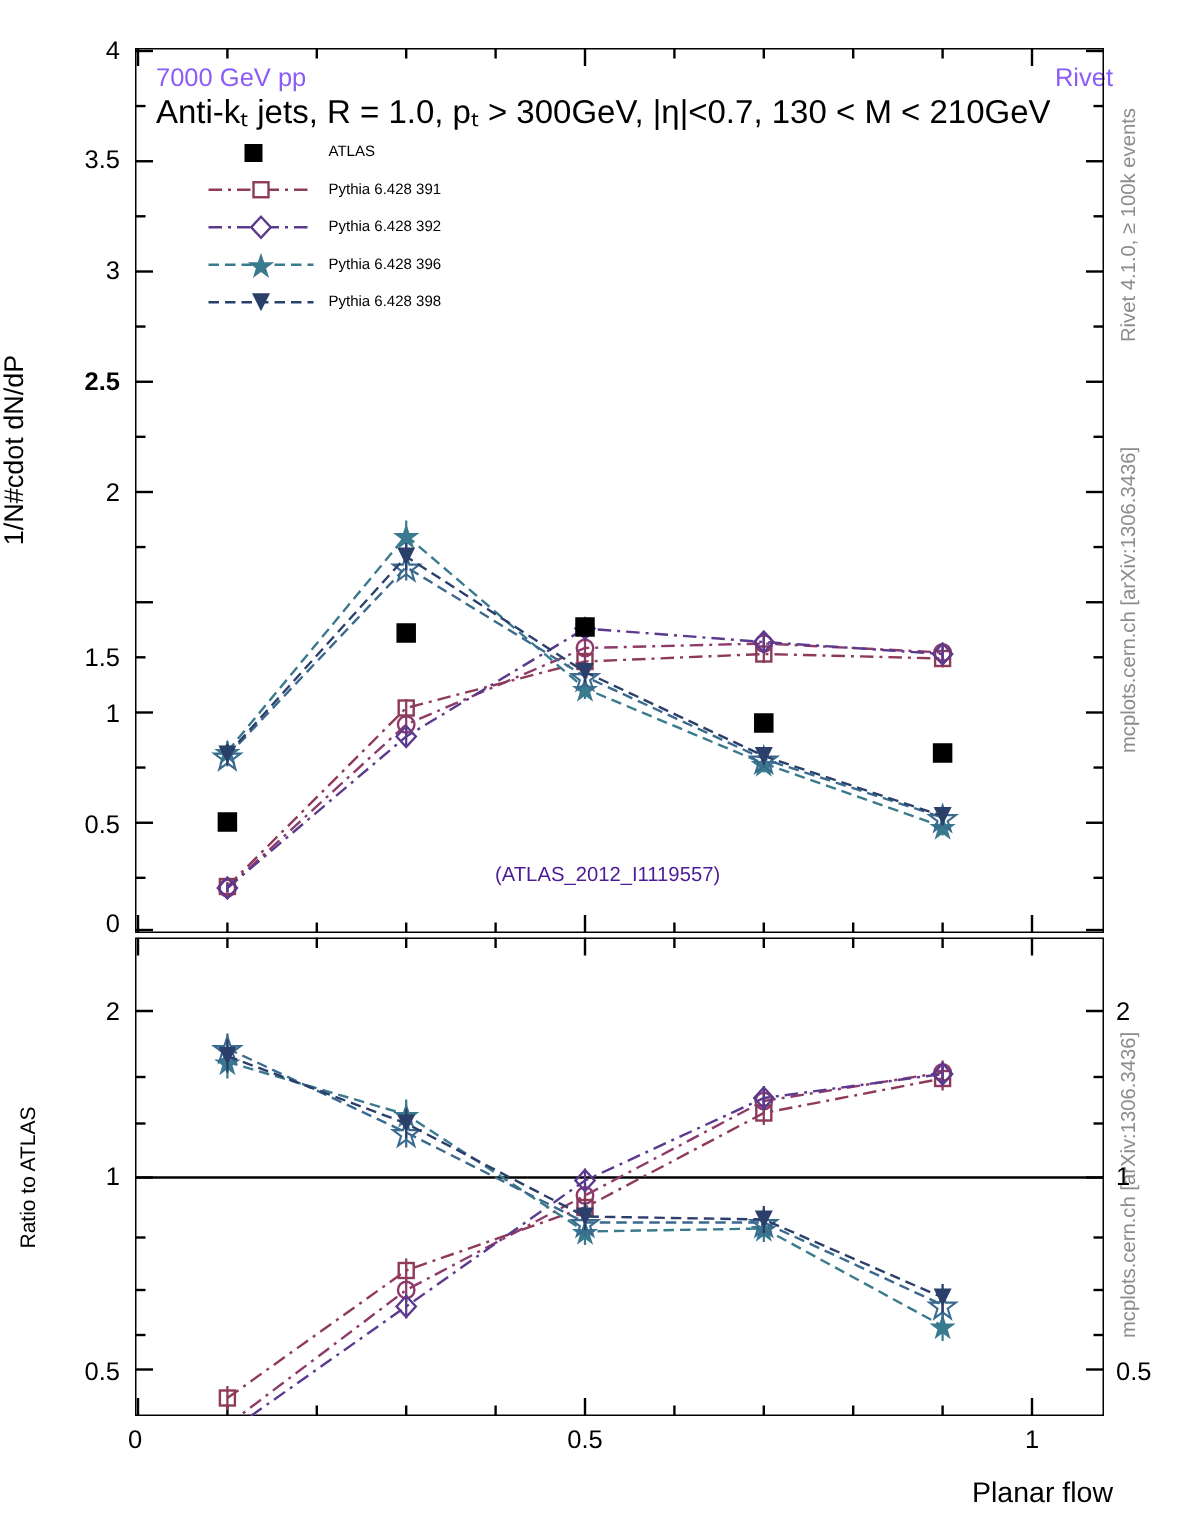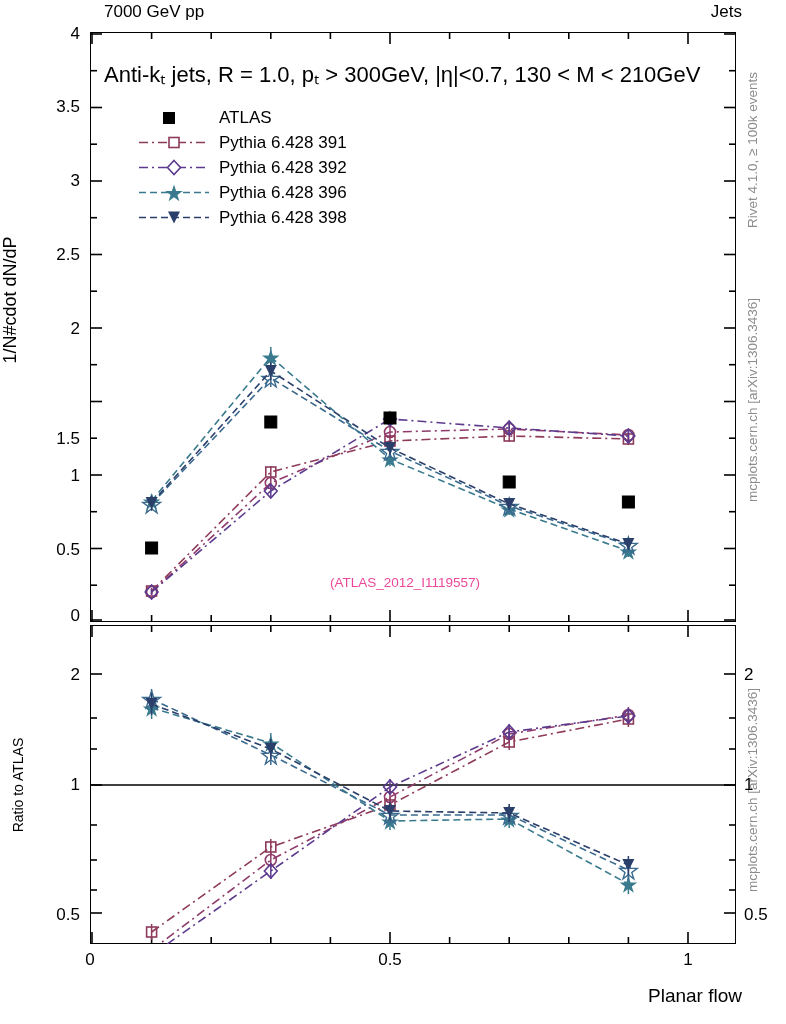--- a/index.html
+++ b/index.html
@@ -2,21 +2,21 @@
 <html><head>
 <meta charset="utf-8">
 <style>
   html,body{margin:0;padding:0;background:#ffffff;}
   body{width:786px;height:1024px;font-family:"Liberation Sans",sans-serif;color:#000;}
   #root{position:relative;width:786px;height:1024px;overflow:hidden;}
 
   .abs{position:absolute;}
 
   
-  .hdr{font-size:17px;color:#000000;}
+  .hdr{font-size:17px;color:#8b5cf6;margin-top:40px;}
   #hdr-left{left:104px;top:2px;}
   #hdr-right{right:44px;top:2px;}
 
   
   #main-frame{left:90px;top:32px;width:646px;height:590px;border:1.6px solid #000;box-sizing:border-box;}
   #ratio-frame{left:90px;top:625px;width:646px;height:319px;border:1.6px solid #000;box-sizing:border-box;}
 
   
   .tl{position:absolute;font-size:17px;color:#000;text-align:right;}
   .tl-b{position:absolute;font-size:17px;color:#000;text-align:center;}
@@ -27,51 +27,51 @@
   #xlabel{right:44px;top:985px;font-size:19px;}
 
   
   .rside{position:absolute;color:#8c8c8c;font-size:13.5px;white-space:nowrap;transform-origin:center center;}
   #rs1{left:752px;top:150px;transform:translate(-50%,-50%) rotate(-90deg);}
   #rs2{left:752px;top:400px;transform:translate(-50%,-50%) rotate(-90deg);}
   #rs3{left:752px;top:790px;transform:translate(-50%,-50%) rotate(-90deg);}
 
   
   #plot-title{left:104px;top:58px;font-size:22px;white-space:nowrap;}
-  #watermark{left:330px;top:575px;font-size:13.5px;color:#ec4899;}
-
-  
-  #legend{left:135px;top:105px;font-size:17px;text-align:right;}
+  #watermark{left:330px;top:575px;font-size:13.5px;color:#4c1d95;}
+
+  
+  #legend{left:135px;top:89px;font-size:10px;text-align:right;}
   .leg-row{display:flex;align-items:center;height:25px;}
   .leg-sym{width:78px;height:25px;position:relative;}
   .leg-txt{margin-left:6px;white-space:nowrap;}
 
   svg{display:block;}
 </style>
 </head>
 <body>
 <div id="root">
 
 <div class="abs hdr" id="hdr-left">7000 GeV pp</div>
-<div class="abs hdr" id="hdr-right">Jets</div>
+<div class="abs hdr" id="hdr-right">Rivet</div>
 
 <div class="abs" id="ylabel-main">1/N#cdot dN/dP</div>
 <div class="abs" id="ylabel-ratio">Ratio to ATLAS</div>
 <div class="abs" id="xlabel">Planar flow</div>
 
 <div class="rside" id="rs1">Rivet 4.1.0, ≥ 100k events</div>
 <div class="rside" id="rs2">mcplots.cern.ch [arXiv:1306.3436]</div>
 <div class="rside" id="rs3">mcplots.cern.ch [arXiv:1306.3436]</div>
 
 <div class="abs" id="main-frame"></div>
 
 <div class="tl" style="left:20px;top:24px;width:60px;">4</div>
 <div class="tl" style="left:20px;top:97px;width:60px;">3.5</div>
 <div class="tl" style="left:20px;top:171px;width:60px;">3</div>
-<div class="tl" style="left:20px;top:245px;width:60px;">2.5</div>
+<div class="tl" style="left:20px;top:245px;width:60px;font-weight:bold;">2.5</div>
 <div class="tl" style="left:20px;top:319px;width:60px;">2</div>
 <div class="tl" style="left:20px;top:393px;width:60px;margin-top:36px;">1.5</div>
 <div class="tl" style="left:20px;top:466px;width:60px;">1</div>
 <div class="tl" style="left:20px;top:540px;width:60px;">0.5</div>
 <div class="tl" style="left:20px;top:606px;width:60px;">0</div>
 
 <div class="abs" id="plot-title">Anti-kₜ jets, R = 1.0, pₜ &gt; 300GeV, |η|&lt;0.7, 130 &lt; M &lt; 210GeV</div>
 <div class="abs" id="watermark">(ATLAS_2012_I1119557)</div>
 
 <svg class="abs" style="left:90px;top:32px;" width="646" height="590" viewBox="0 0 646 590">

